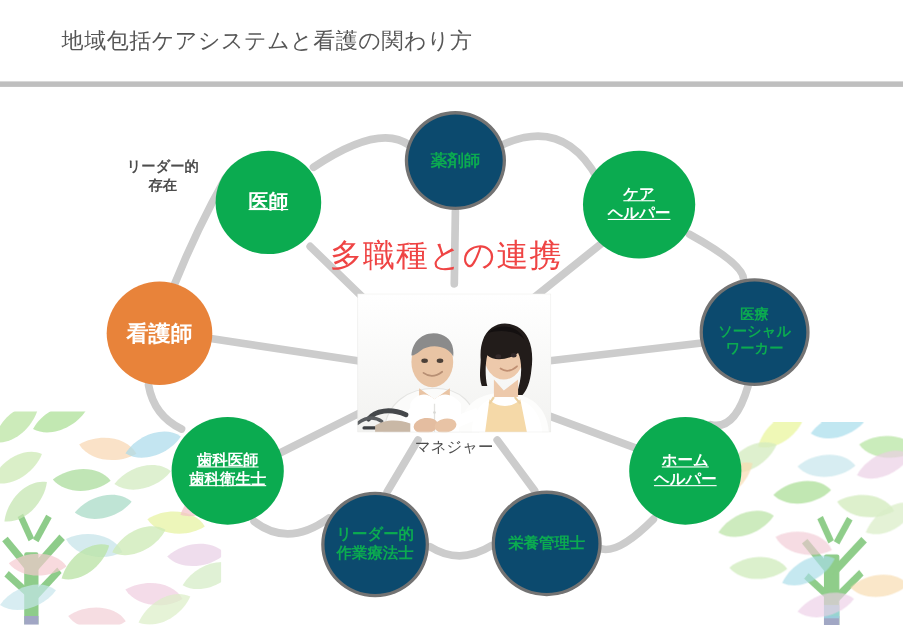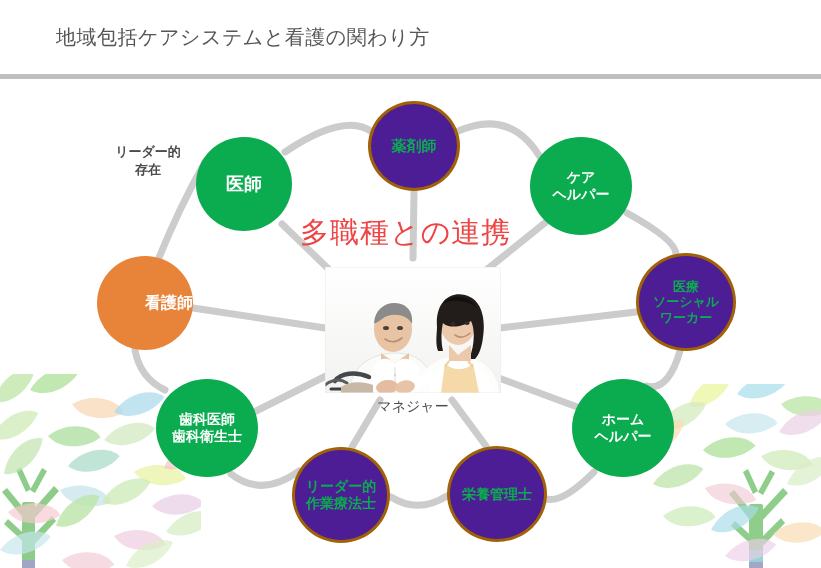--- a/index.html
+++ b/index.html
@@ -81,29 +81,30 @@
     font-weight: bold;
   }
   .node .node-label {
     display: block;
     white-space: pre-line;
   }
   .node.filled-green {
     background: #0bab50;
     border: none;
     color: #ffffff;
+    text-decoration: underline;
   }
   .node.filled-orange {
     background: #e8833a;
     border: none;
     color: #ffffff;
   }
   .node.outline-green {
-    background: #4c1d95;
-    border: 3px solid #a16207;
+    background: #0c4a6e;
+    border: 3px solid #737373;
     color: #0bab50;
   }
 
   
   #center-heading {
     position: absolute;
     left: 300px;
     top: 135px;
     width: 230px;
     text-align: left;
@@ -366,21 +367,21 @@
     <div class="node outline-green" style="left:292px; top:369px; width:98px; height:96px; font-size:14px;">
       <span class="node-label">リーダー的
 作業療法士</span>
     </div>
 
     <div class="node filled-green" style="left:156px; top:301px; width:102px; height:98px; font-size:14px;">
       <span class="node-label">歯科医師
 歯科衛生士</span>
     </div>
 
-    <div class="node filled-orange" style="left:97px; top:178px; width:96px; height:94px; font-size:16px;justify-content:flex-end;">
+    <div class="node filled-orange" style="left:97px; top:178px; width:96px; height:94px; font-size:20px;">
       <span class="node-label">看護師</span>
     </div>
 
     <div class="node filled-green" style="left:196px; top:59px; width:96px; height:94px; font-size:18px;">
       <span class="node-label">医師</span>
     </div>
 
   </div>
 </div>
 

